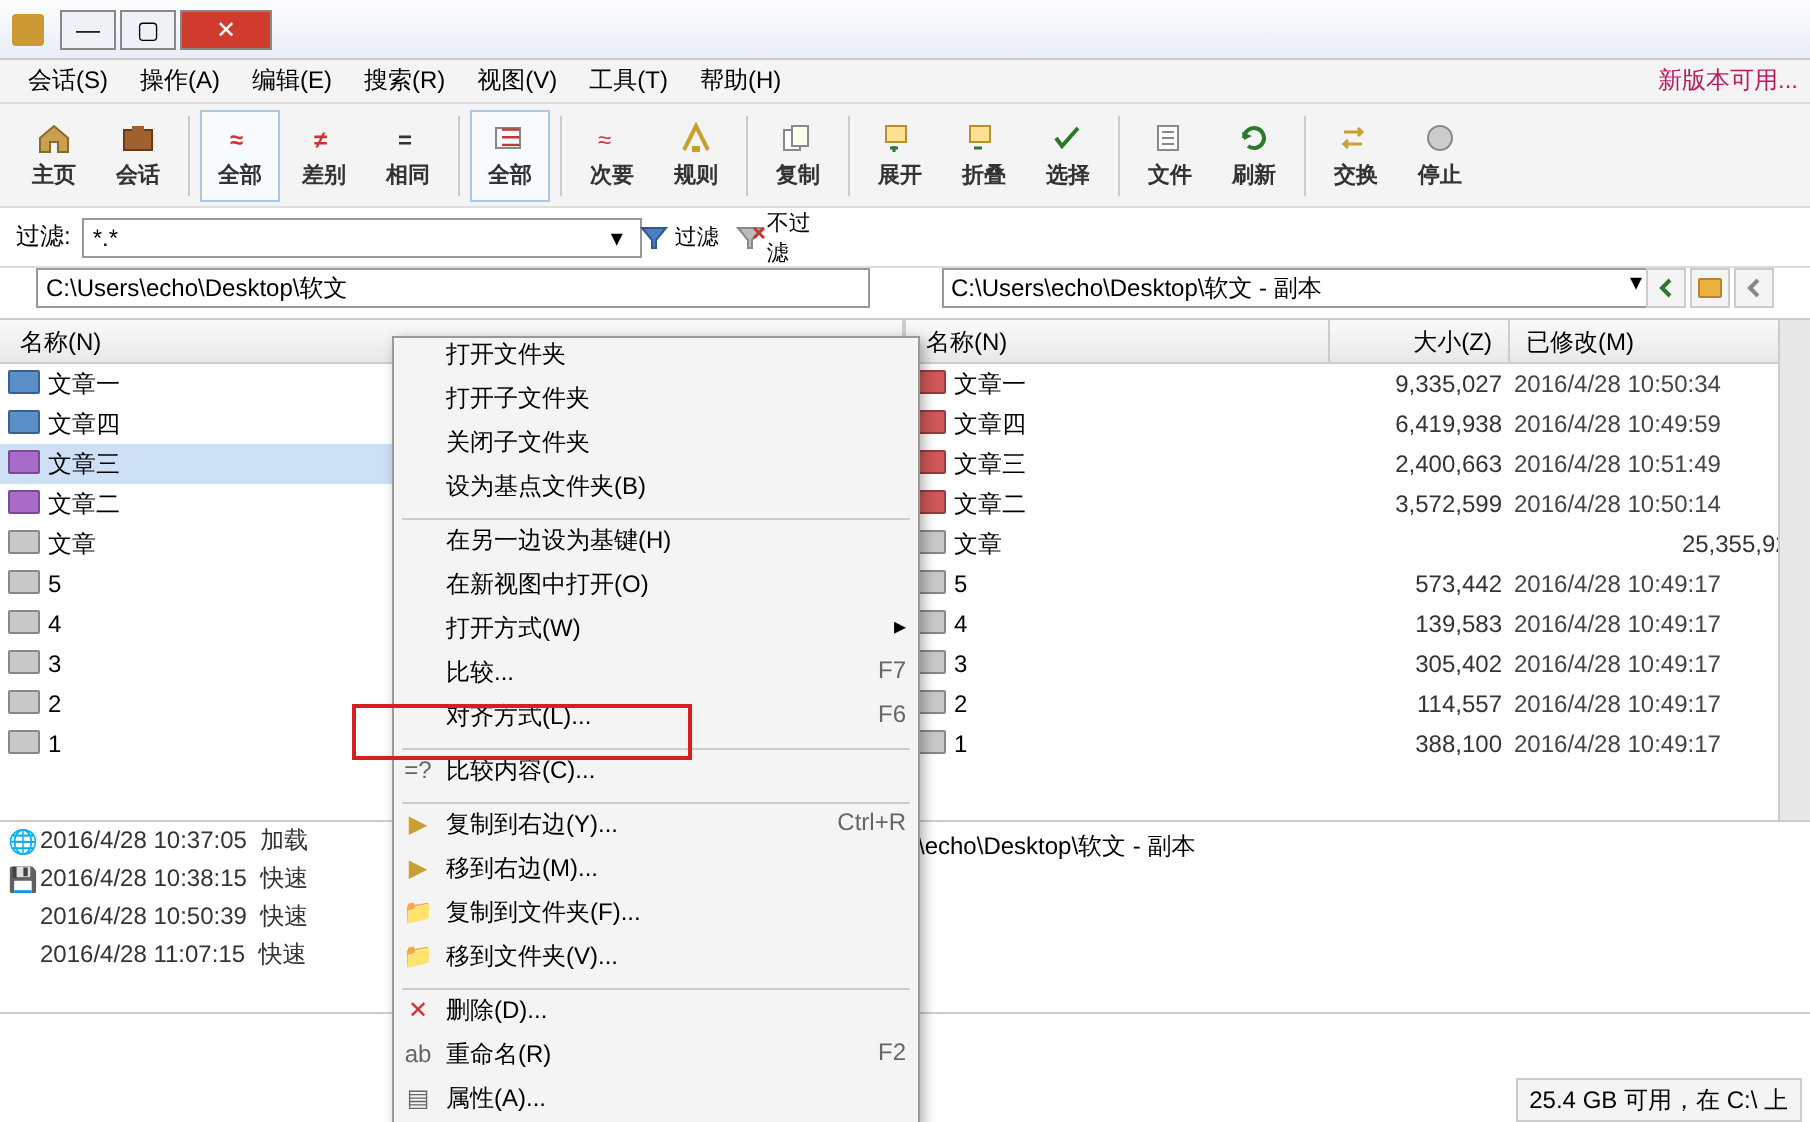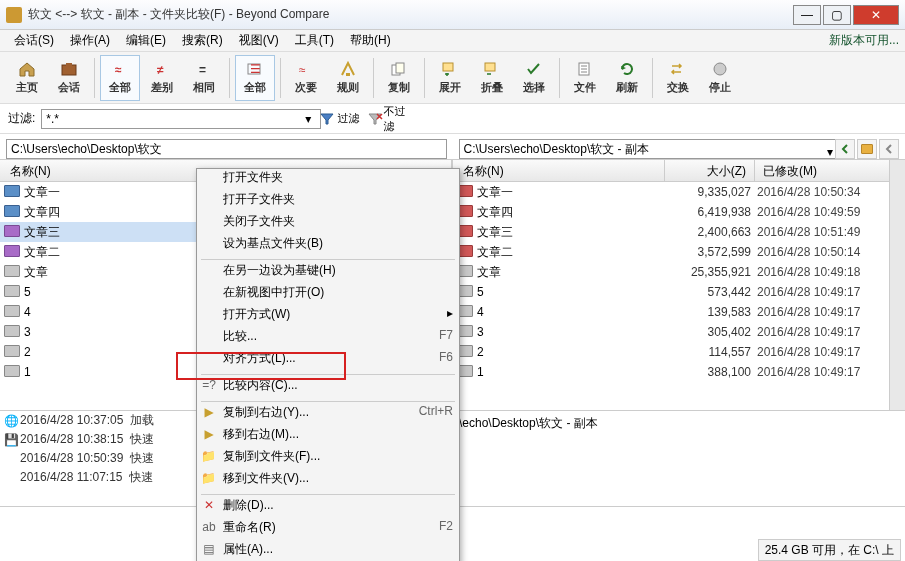--- a/index.html
+++ b/index.html
@@ -7,38 +7,38 @@
 
 .titlebar { height: 30px; background: linear-gradient(#fdfdfe, #e8eef7); border-bottom: 1px solid #ccc; display: flex; align-items: center; padding: 0 6px; }
 .titlebar .app-icon { width: 16px; height: 16px; background: #c93; margin-right: 6px; border-radius: 2px; }
 .titlebar .title { flex: 1; color: #333; }
 .titlebar .win-btns { display: flex; }
 .titlebar .win-btn { width: 28px; height: 20px; border: 1px solid #888; margin-left: 2px; background: #eef1f5; display: flex; align-items: center; justify-content: center; cursor: pointer; }
 .titlebar .win-btn.close { background: #cf3c2d; color: #fff; width: 46px; }
 
 .menubar { height: 22px; background: #f4f4f4; border-bottom: 1px solid #ddd; display: flex; align-items: center; padding: 0 6px; }
 .menubar .menu-item { padding: 2px 8px; cursor: pointer; }
-.menubar .new-ver { margin-left: auto; color: #14532d; cursor: pointer; }
+.menubar .new-ver { margin-left: auto; color: #be185d; cursor: pointer; }
 
 .toolbar { height: 52px; background: #f4f4f4; border-bottom: 1px solid #ddd; display: flex; align-items: center; padding: 2px 6px; }
 .tool-btn { width: 40px; height: 46px; display: flex; flex-direction: column; align-items: center; justify-content: center; cursor: pointer; border: 1px solid transparent; margin: 0 1px; }
 .tool-btn.boxed { border: 1px solid #a8c8e4; background: #f8fbfe; }
 .tool-btn .ico { width: 20px; height: 18px; margin-bottom: 2px; display: flex; align-items: center; justify-content: center; }
 .tool-btn .lbl { font-size: 11px; color: #333; font-weight: bold; }
 .tool-sep { width: 1px; height: 40px; background: #ccc; margin: 0 4px; }
 
 .filterbar { height: 30px; display: flex; align-items: center; padding: 2px 8px; border-bottom: 1px solid #ddd; }
 .filterbar .lbl { margin-right: 6px; }
 .filterbar input { width: 280px; height: 20px; border: 1px solid #999; padding: 0 4px; }
 .filterbar .filter-btn { width: 40px; display: flex; flex-direction: row; align-items: center; margin-left: 8px; cursor: pointer; }
 .filterbar .filter-btn .ico { width: 18px; height: 14px; }
 .filterbar .filter-btn .lbl2 { font-size: 11px; }
 
 .pathbar { height: 26px; display: flex; border-bottom: 1px solid #ccc; }
-.path-cell { flex: 1; display: flex; align-items: flex-end; padding: 0 6px; }
+.path-cell { flex: 1; display: flex; align-items: flex-start; padding: 0 18px; }
 .path-cell input { flex: 1; height: 20px; border: 1px solid #999; padding: 0 4px; }
 .path-cell .pbtn { width: 20px; height: 20px; border: 1px solid #ccc; margin-left: 2px; background: #f4f4f4; cursor: pointer; display: flex; align-items: center; justify-content: center; }
 
 .panes { display: flex; height: 250px; }
 .pane { flex: 1; border-right: 1px solid #ccc; overflow: hidden; position: relative; }
 .pane:last-child { border-right: none; }
 .col-header { height: 22px; background: linear-gradient(#fafafa,#e8e8e8); border-bottom: 1px solid #ccc; display: flex; }
 .col-header .ch { padding: 3px 8px; border-right: 1px solid #ccc; }
 .ch.name { flex: 1; padding-left: 10px; }
 .ch.size { width: 90px; text-align: right; }
@@ -79,21 +79,20 @@
 
 .right-scroll { position: absolute; right: 0; top: 0; width: 16px; height: 100%; background: #e8e8e8; border-left: 1px solid #ccc; }
 
 svg { display: block; }
 </style>
 </head>
 <body>
 
 <div class="titlebar">
   <div class="app-icon"></div>
-  <div class="title">软文 &lt;--&gt; 软文 - 副本 - 文件夹比较(F) - Beyond Compare</div>
   <div class="win-btns">
     <div class="win-btn">—</div>
     <div class="win-btn">▢</div>
     <div class="win-btn close">✕</div>
   </div>
 </div>
 
 <div class="menubar">
   <span class="menu-item">会话(S)</span>
   <span class="menu-item">操作(A)</span>
@@ -403,21 +402,20 @@
           <div class="fname">文章二</div>
           <div class="fsize">3,572,599</div>
           <div class="fmod">2016/4/28 10:50:14</div>
         </div>
         <div class="file-row">
           <div class="fico">
             <div class="folder-icon folder-gray"></div>
           </div>
           <div class="fname">文章</div>
           <div class="fsize">25,355,921</div>
-          <div class="fmod">2016/4/28 10:49:18</div>
         </div>
         <div class="file-row">
           <div class="fico">
             <div class="folder-icon folder-gray"></div>
           </div>
           <div class="fname">5</div>
           <div class="fsize">573,442</div>
           <div class="fmod">2016/4/28 10:49:17</div>
         </div>
         <div class="file-row">

